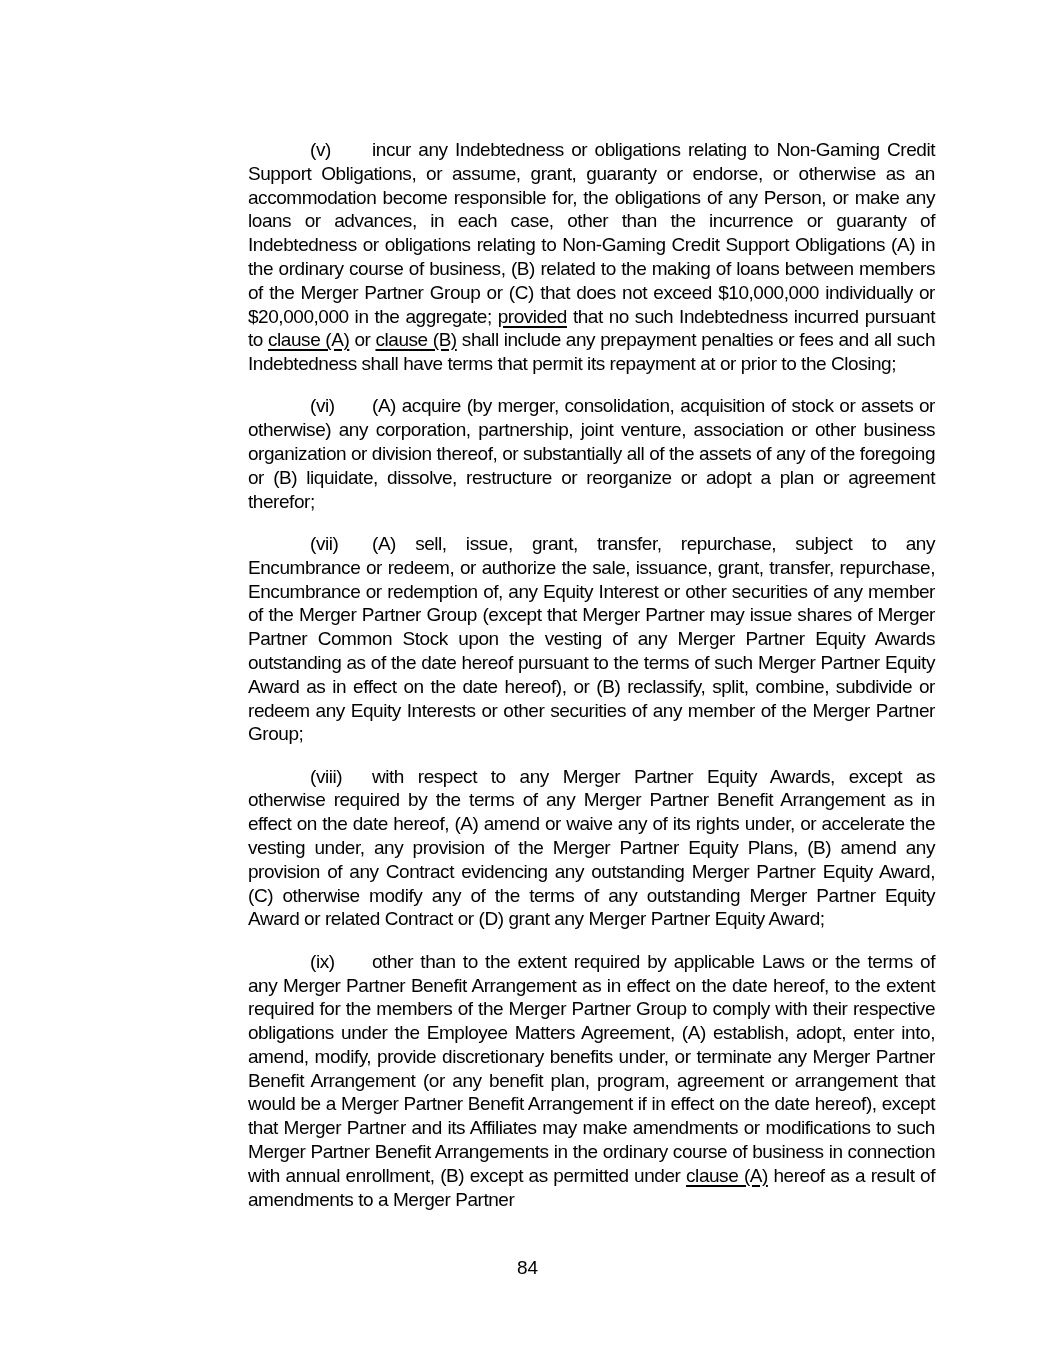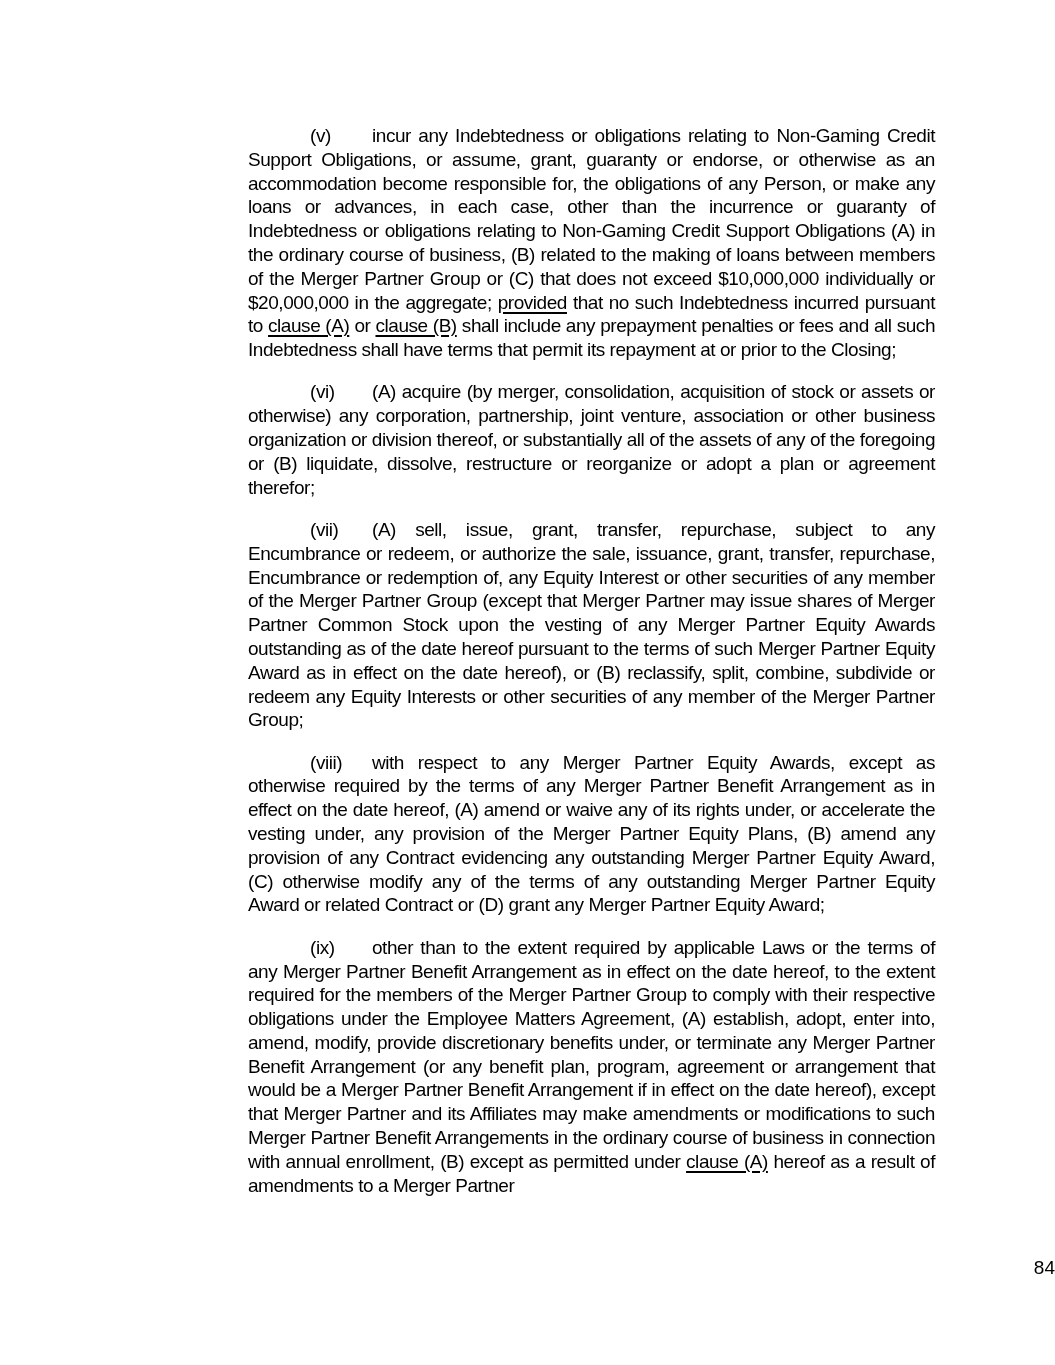--- a/index.html
+++ b/index.html
@@ -26,38 +26,38 @@
     margin: 18.5px 0 0 0;
     padding: 0;
     text-align: justify;
     font-size: 19px;
     line-height: 23.8px;
     letter-spacing: -0.45px;
     text-indent: 62px;
     color: #000000;
   }
   p.clause:first-child {
-    margin-top: 0;
+    margin-top: 14px;
   }
   .clause-label {
     display: inline-block;
     width: 62px;
     text-indent: 0;
   }
   .underlined {
     text-decoration: underline;
     text-decoration-thickness: 1.5px;
     text-underline-offset: 3px;
   }
   .page-footer {
     position: absolute;
     left: 0;
     top: 1256px;
     width: 100%;
-    text-align: right;
+    text-align: center;
     font-size: 19px;
     line-height: 23.8px;
     color: #000000;
   }
 </style>
 </head>
 <body>
 
 <div class="page">
   <main class="content">

